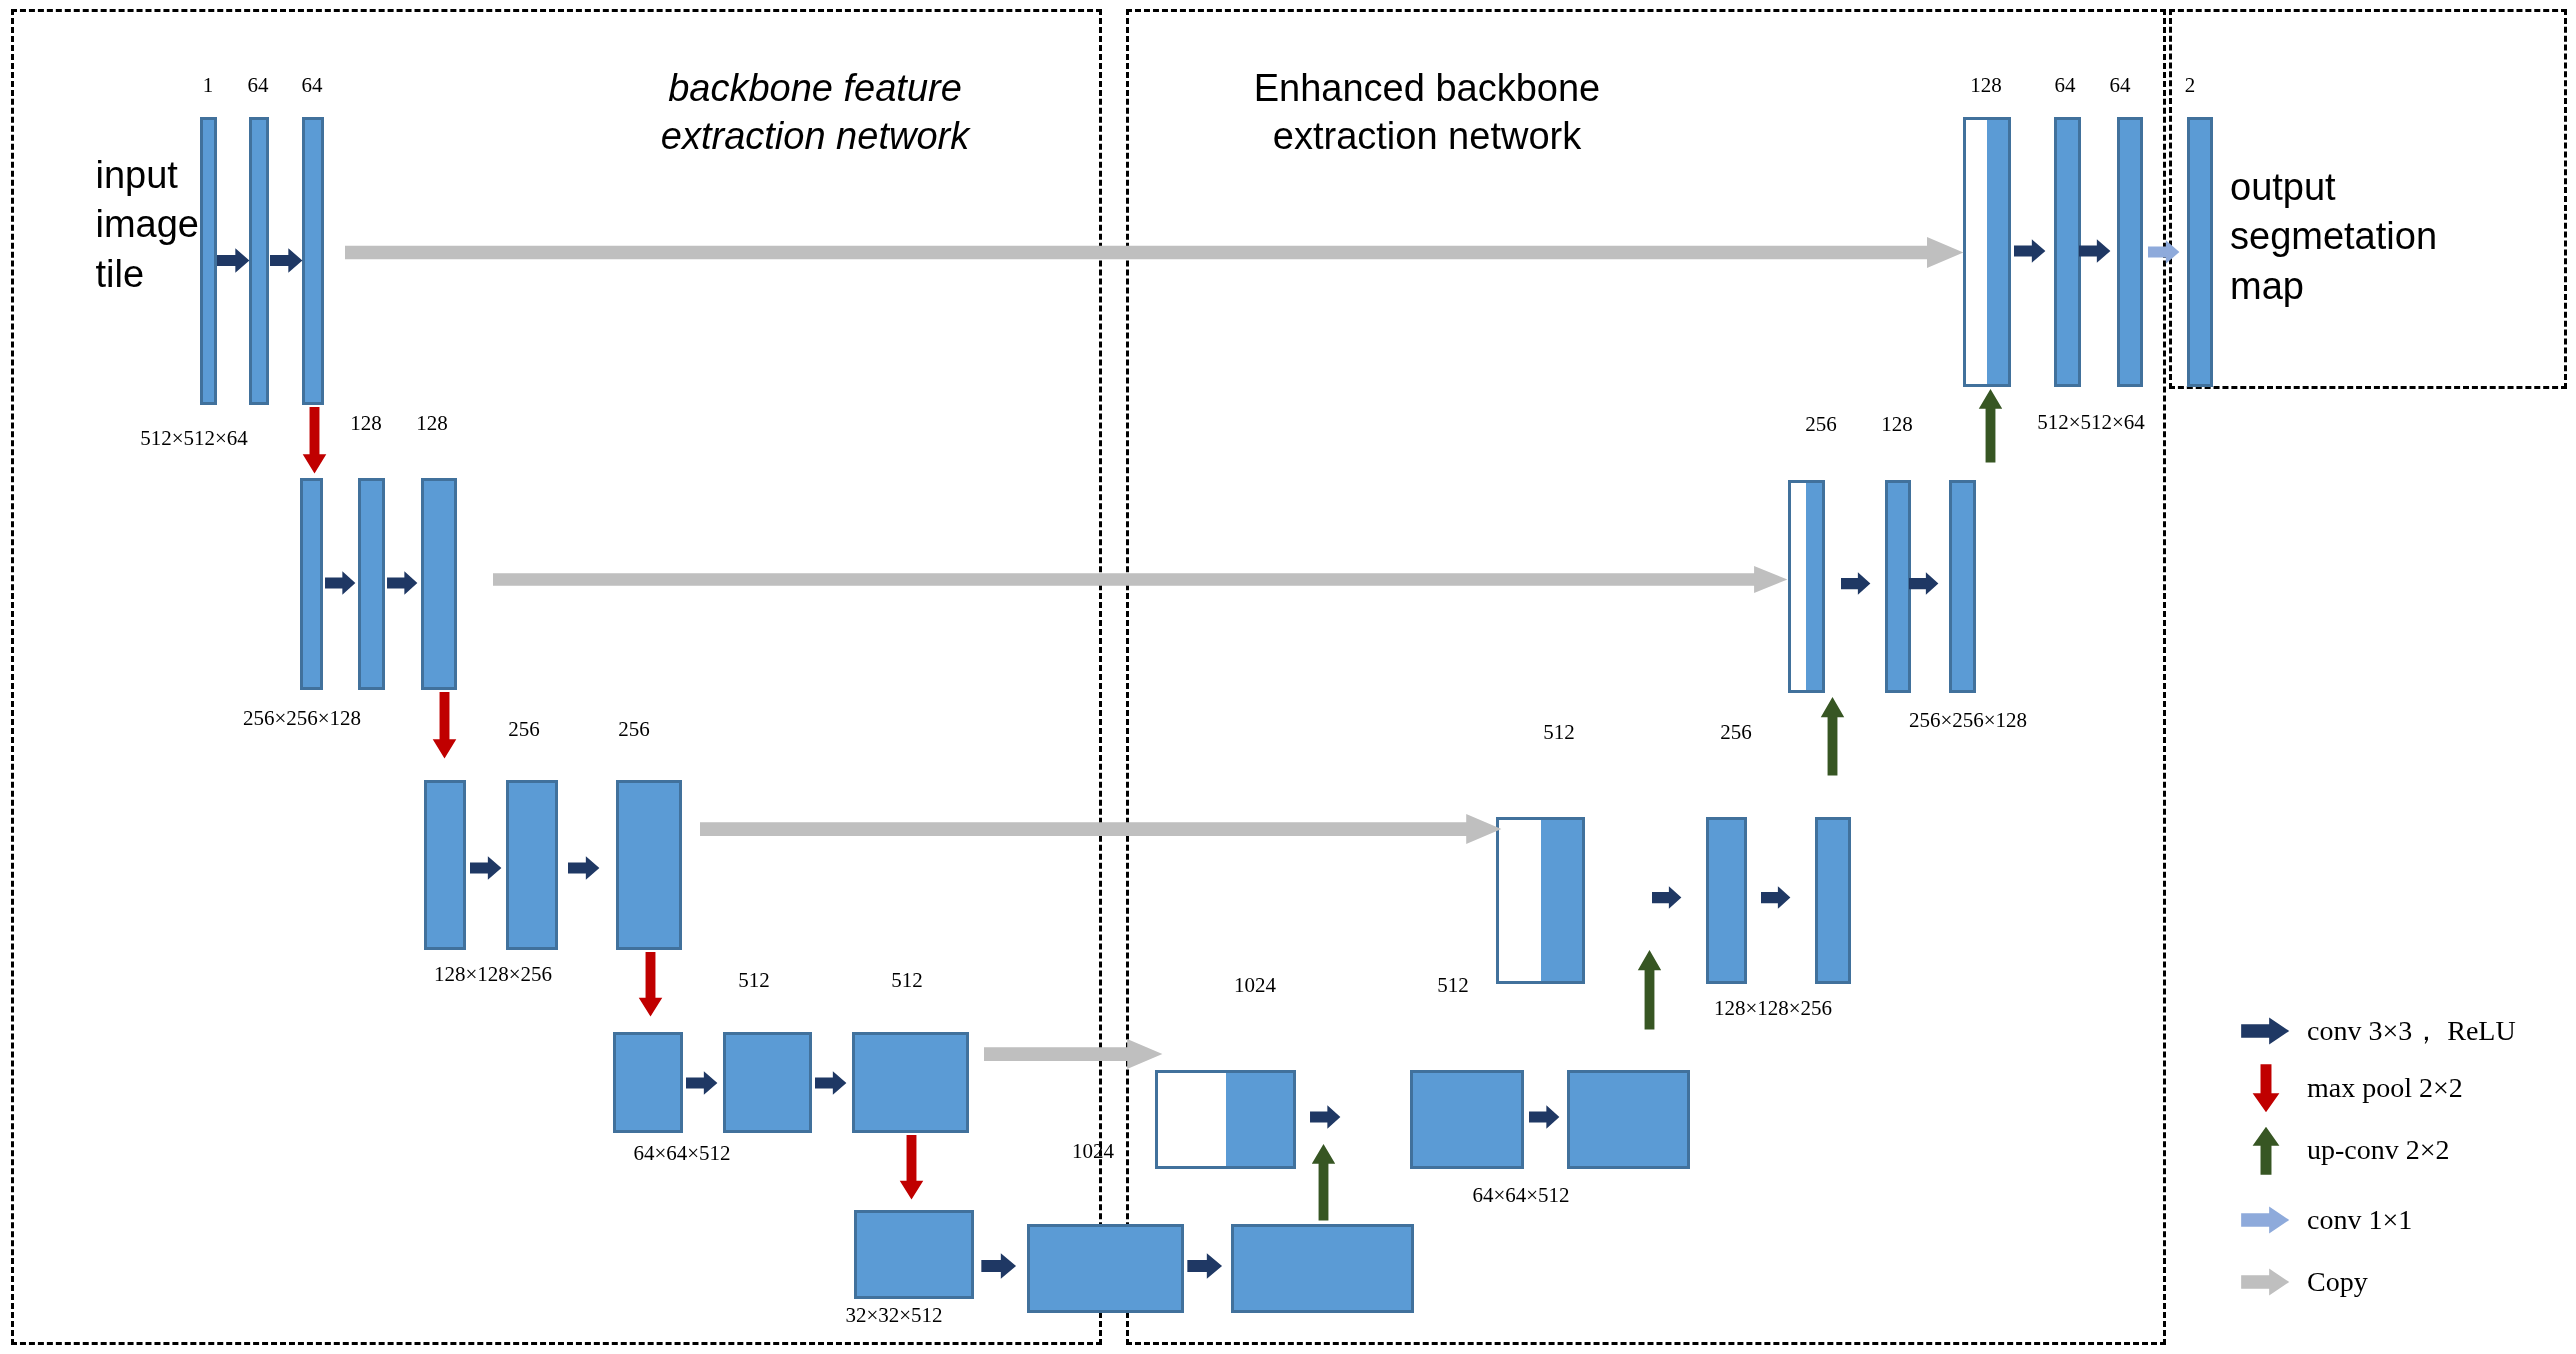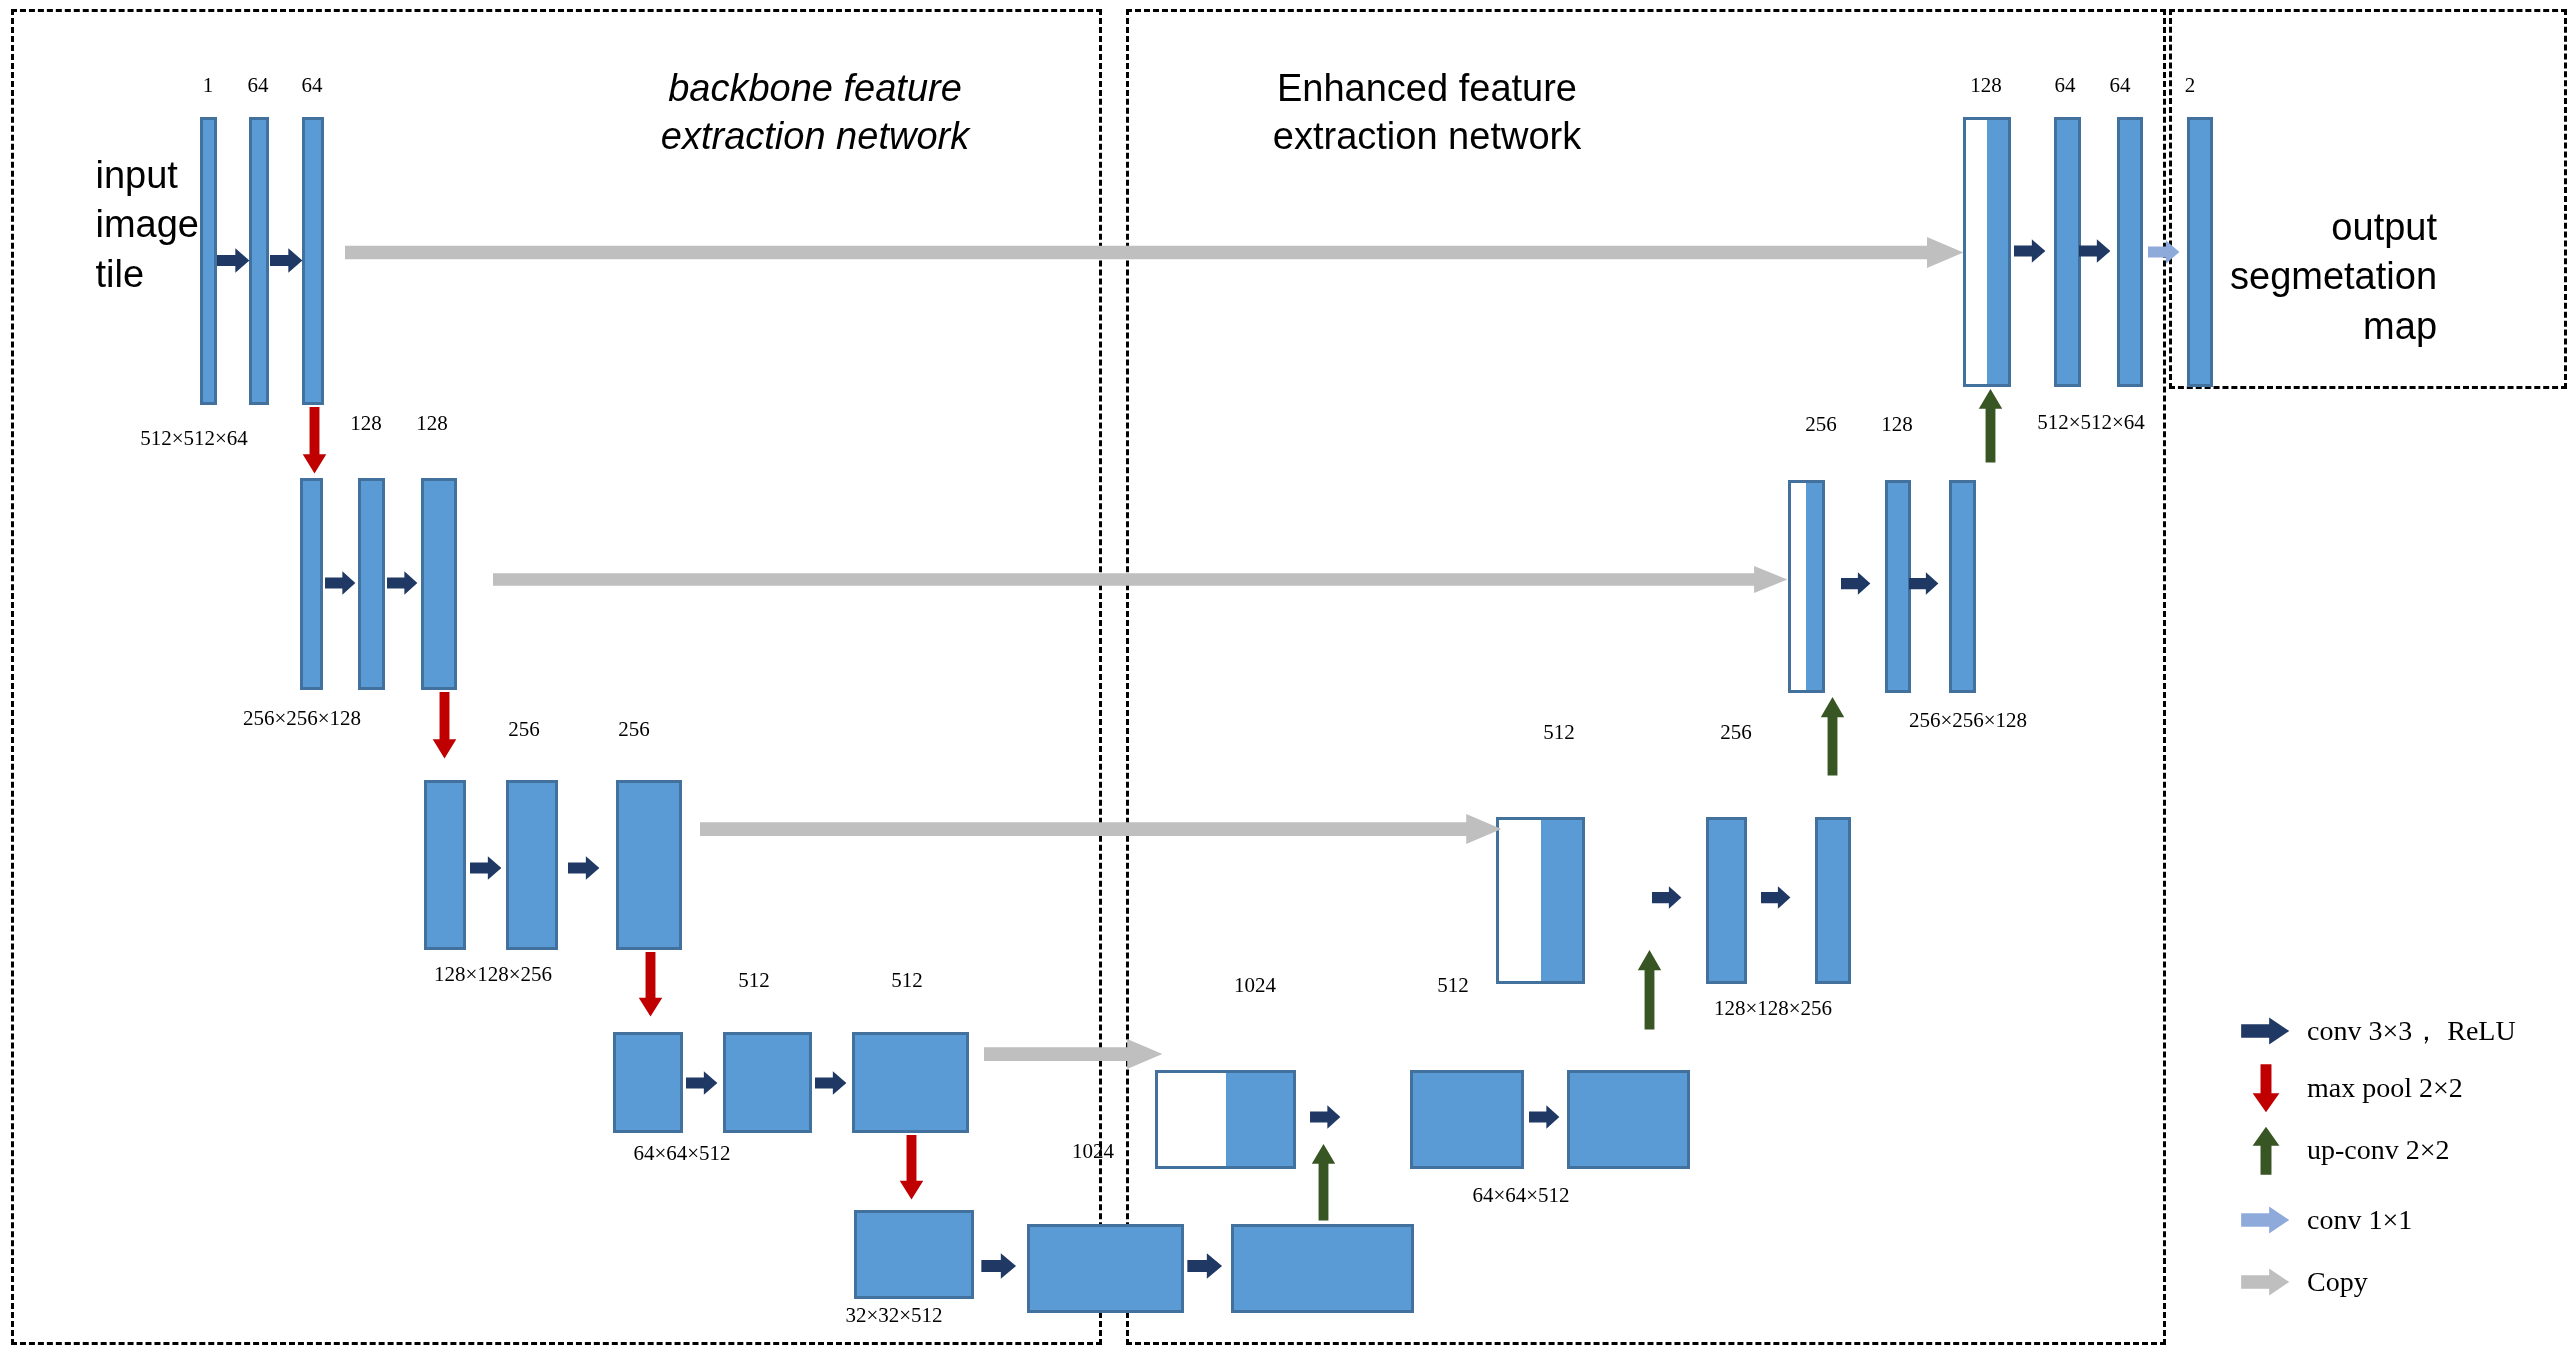--- a/index.html
+++ b/index.html
@@ -22,21 +22,21 @@
   .dim{position:absolute;font-family:"Liberation Serif",serif;font-size:21px;color:#000;
        white-space:nowrap;text-align:center;transform:translateX(-50%);}
   
   .sect-title{position:absolute;font-family:"Liberation Sans",sans-serif;font-size:38px;
               color:#000;text-align:center;line-height:1.25;white-space:pre-line;
               transform:translateX(-50%);}
   
   .caption{position:absolute;font-family:"Liberation Sans",sans-serif;font-size:38px;
            color:#000;line-height:1.3;white-space:pre-line;}
   .caption.right-al{text-align:left;transform:translateX(-100%);}
-  .caption.left-al{text-align:right;margin-top:40px;}
+  .caption.left-al{text-align:left;}
   
   .arrow{position:absolute;}
   .arrow svg{display:block;overflow:visible;}
   
   #legend{position:absolute;}
   .leg-row{position:absolute;display:flex;align-items:center;}
   .leg-ico{width:53px;height:32px;flex:none;display:flex;align-items:center;justify-content:center;}
   .leg-txt{font-family:"Liberation Serif",serif;font-size:28px;color:#000;
            margin-left:15px;white-space:nowrap;}
 </style>
@@ -44,21 +44,21 @@
 <body>
 
 <div id="canvas">
 
   <div class="frame" style="left:11px;  top:8.6px;  width:1091px; height:1336px;"></div>
   <div class="frame" style="left:1126px;top:8.6px;  width:1040px; height:1336px;"></div>
   <div class="frame" style="left:2169px;top:8.6px;  width:398px;  height:380px;"></div>
 
   <div class="sect-title" style="left:815px;top:65px;font-style:italic;">backbone feature
 extraction network</div>
-  <div class="sect-title" style="left:1427px;top:65px;">Enhanced feature
+  <div class="sect-title" style="left:1427px;top:65px;">Enhanced backbone
 extraction network</div>
 
   <div class="caption right-al" style="left:199px;top:151px;">input
 image
 tile</div>
   <div class="caption left-al" style="left:2230px;top:163px;">output
 segmetation
 map</div>
 
   <div class="chan" style="left:208px;top:73px;">1</div>

